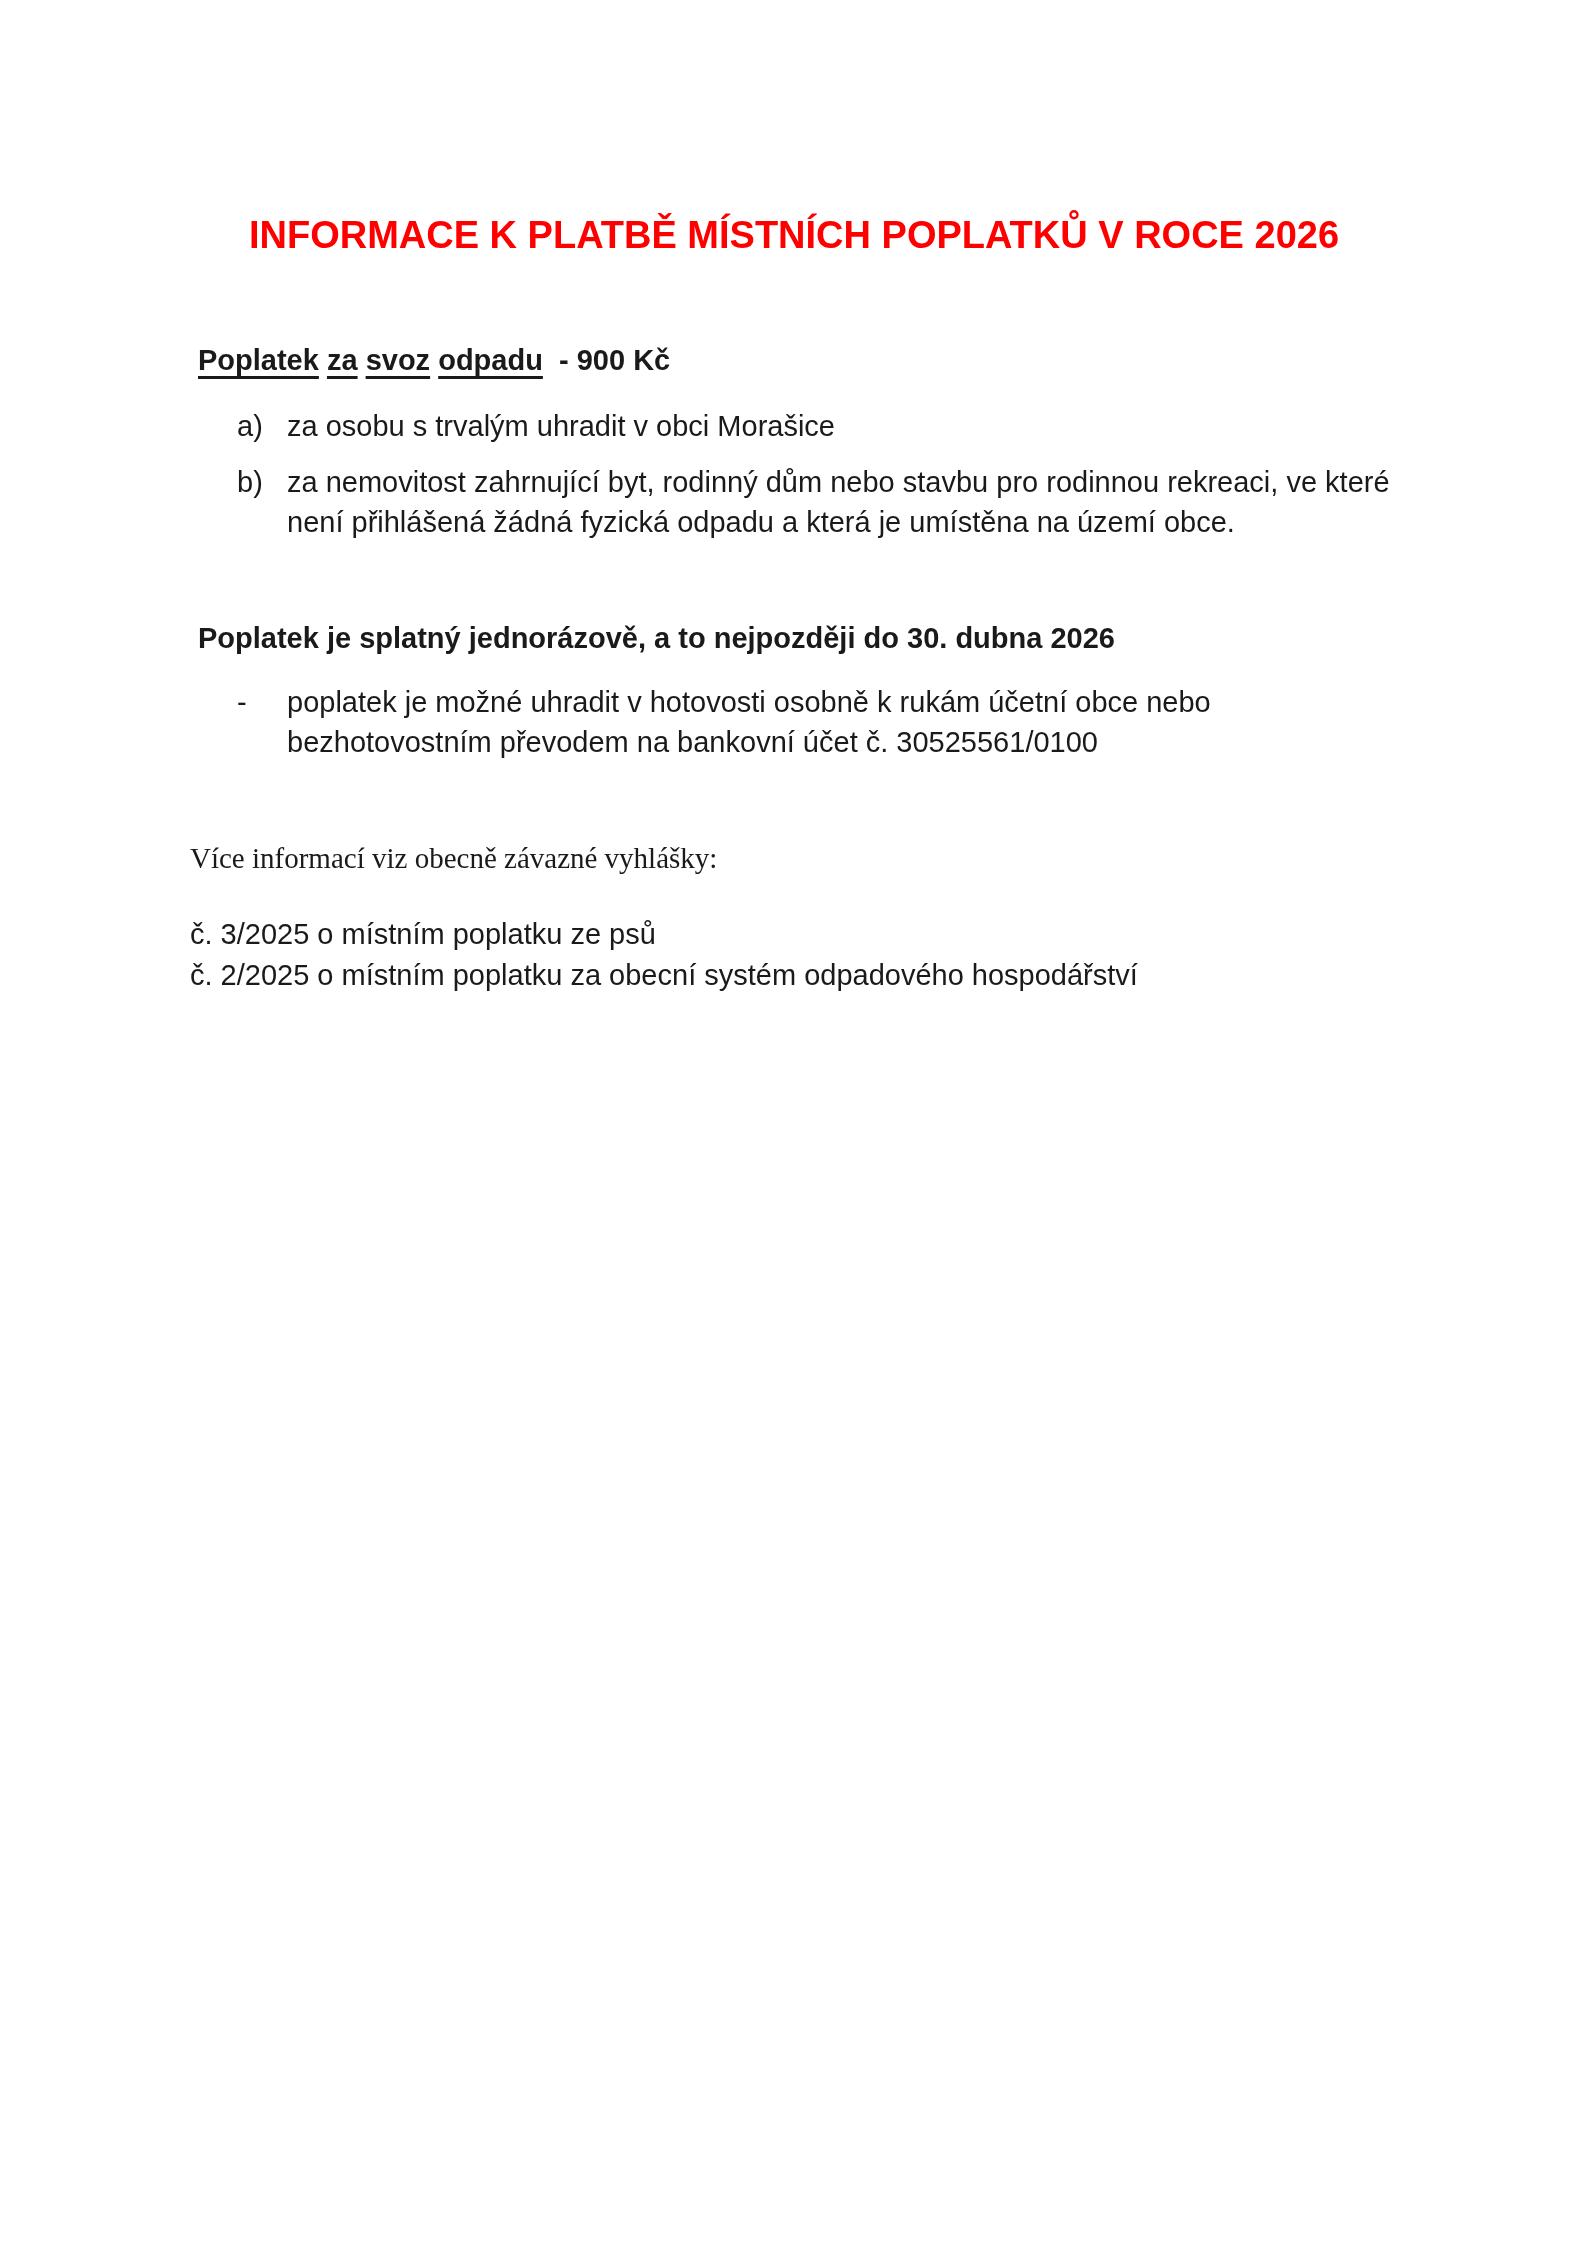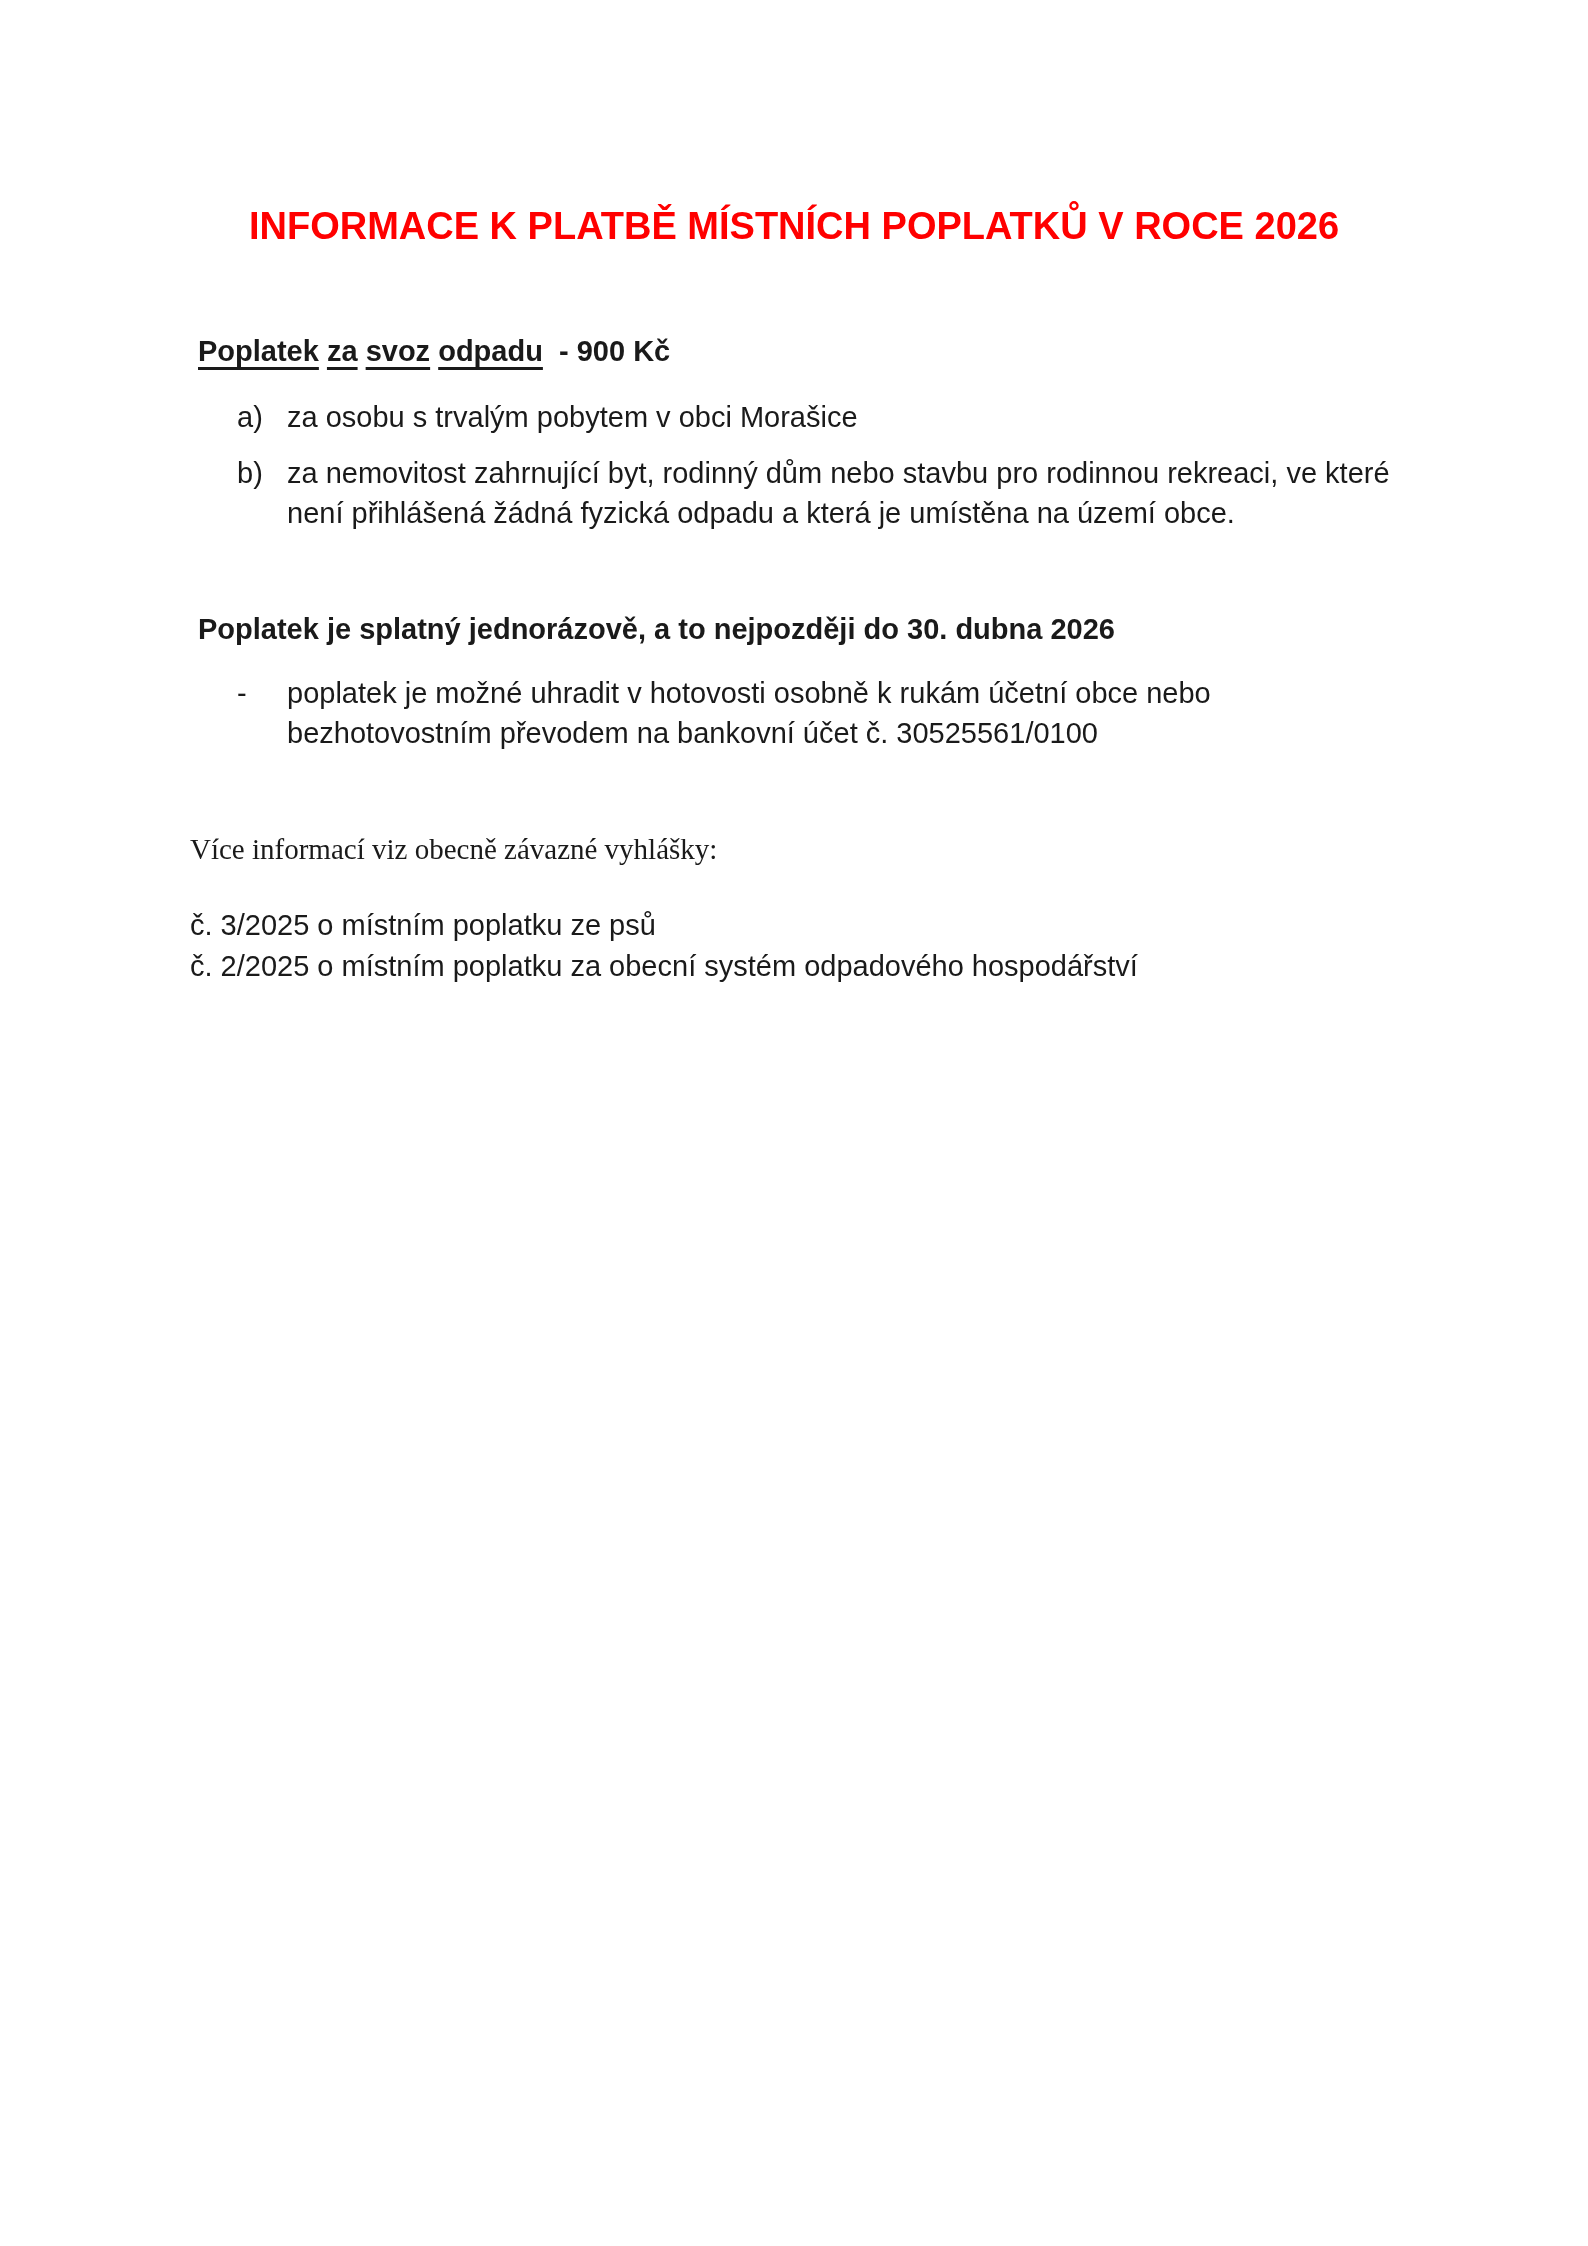--- a/index.html
+++ b/index.html
@@ -20,21 +20,21 @@
     font-size: 29px;
     line-height: 40px;
     overflow: hidden;
   }
   .doc-title {
     text-align: center;
     font-weight: bold;
     font-size: 38px;
     line-height: 46px;
     color: #ff0000;
-    margin: 7px;
+    margin: 16px;
   }
   .heading {
     font-weight: bold;
     margin: 8px;
   }
   .h-waste   { margin-top: 82px; }
   .h-dogs    { margin-top: 84px; }
   .h-payment { margin-top: 76px; }
   .u-words .u {
     text-decoration: underline;
@@ -79,21 +79,21 @@
 
   <h1 class="doc-title">INFORMACE K PLATBĚ MÍSTNÍCH POPLATKŮ V ROCE 2026</h1>
 
   <p class="heading h-waste">
     <span class="u-words"><span class="u">Poplatek</span> <span class="u">za</span> <span class="u">svoz</span> <span class="u">odpadu</span></span><span>&nbsp; - 900 Kč</span>
   </p>
 
   <div class="list list-waste">
     <div class="list-item">
       <span class="marker">a)</span>
-      <span class="item-text">za osobu s trvalým pobytem v obci Morašice</span>
+      <span class="item-text">za osobu s trvalým uhradit v obci Morašice</span>
     </div>
     <div class="list-item">
       <span class="marker">b)</span>
       <span class="item-text">za nemovitost zahrnující byt, rodinný dům nebo stavbu pro rodinnou rekreaci, ve které není přihlášená žádná fyzická odpadu a která je umístěna na území obce.</span>
     </div>
   </div>
 
 
   <p class="heading h-payment">Poplatek je splatný jednorázově, a to nejpozději do 30. dubna 2026</p>
 

